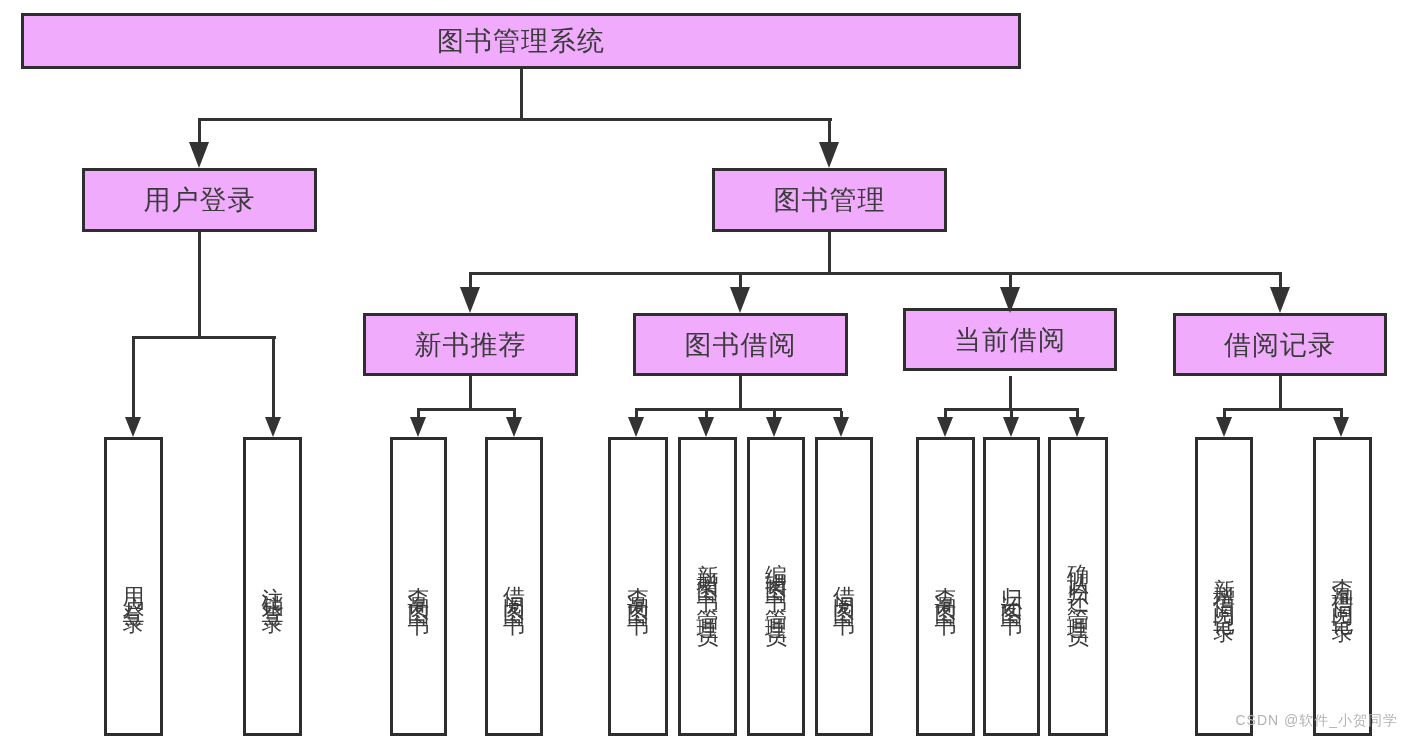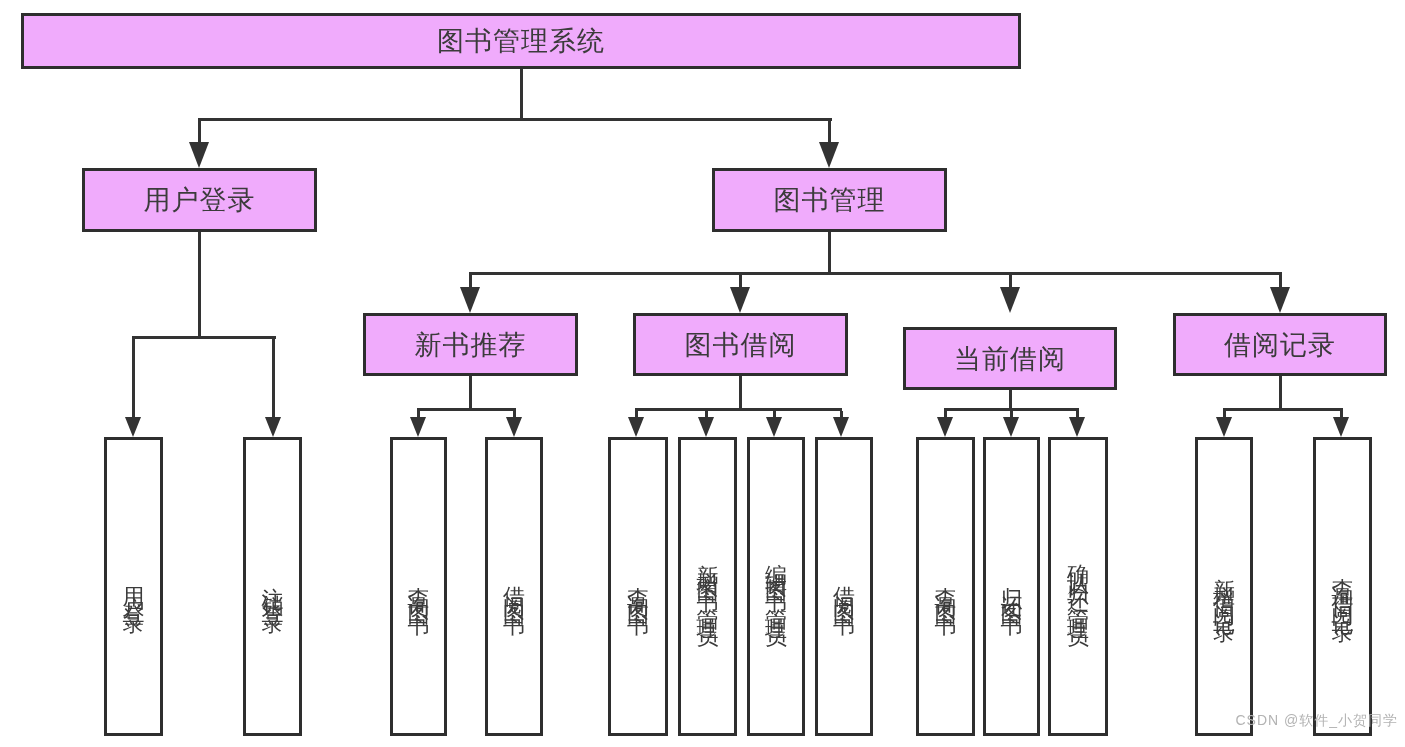--- a/index.html
+++ b/index.html
@@ -102,21 +102,21 @@
   <div class="arrow-sm" style="left:1216px; top:417px;"></div>
   <div class="arrow-sm" style="left:1333px; top:417px;"></div>
 
   <div class="hbox" style="left:21px; top:13px; width:1000px; height:56px;">图书管理系统</div>
 
   <div class="hbox" style="left:82px; top:168px; width:235px; height:64px;">用户登录</div>
   <div class="hbox" style="left:712px; top:168px; width:235px; height:64px;">图书管理</div>
 
   <div class="hbox" style="left:363px; top:313px; width:215px; height:63px;">新书推荐</div>
   <div class="hbox" style="left:633px; top:313px; width:215px; height:63px;">图书借阅</div>
-  <div class="hbox" style="left:903px; top:327px; width:214px; height:63px;">当前借阅</div>
+  <div class="hbox" style="left:903px; top:308px; width:214px; height:63px;">当前借阅</div>
   <div class="hbox" style="left:1173px; top:313px; width:214px; height:63px;">借阅记录</div>
 
   <div class="vbox" style="left:104px; width:59px;">
     <span class="vtext">用户登录</span>
   </div>
   <div class="vbox" style="left:243px; width:59px;">
     <span class="vtext">注销登录</span>
   </div>
 
   <div class="vbox" style="left:390px; width:57px;">

